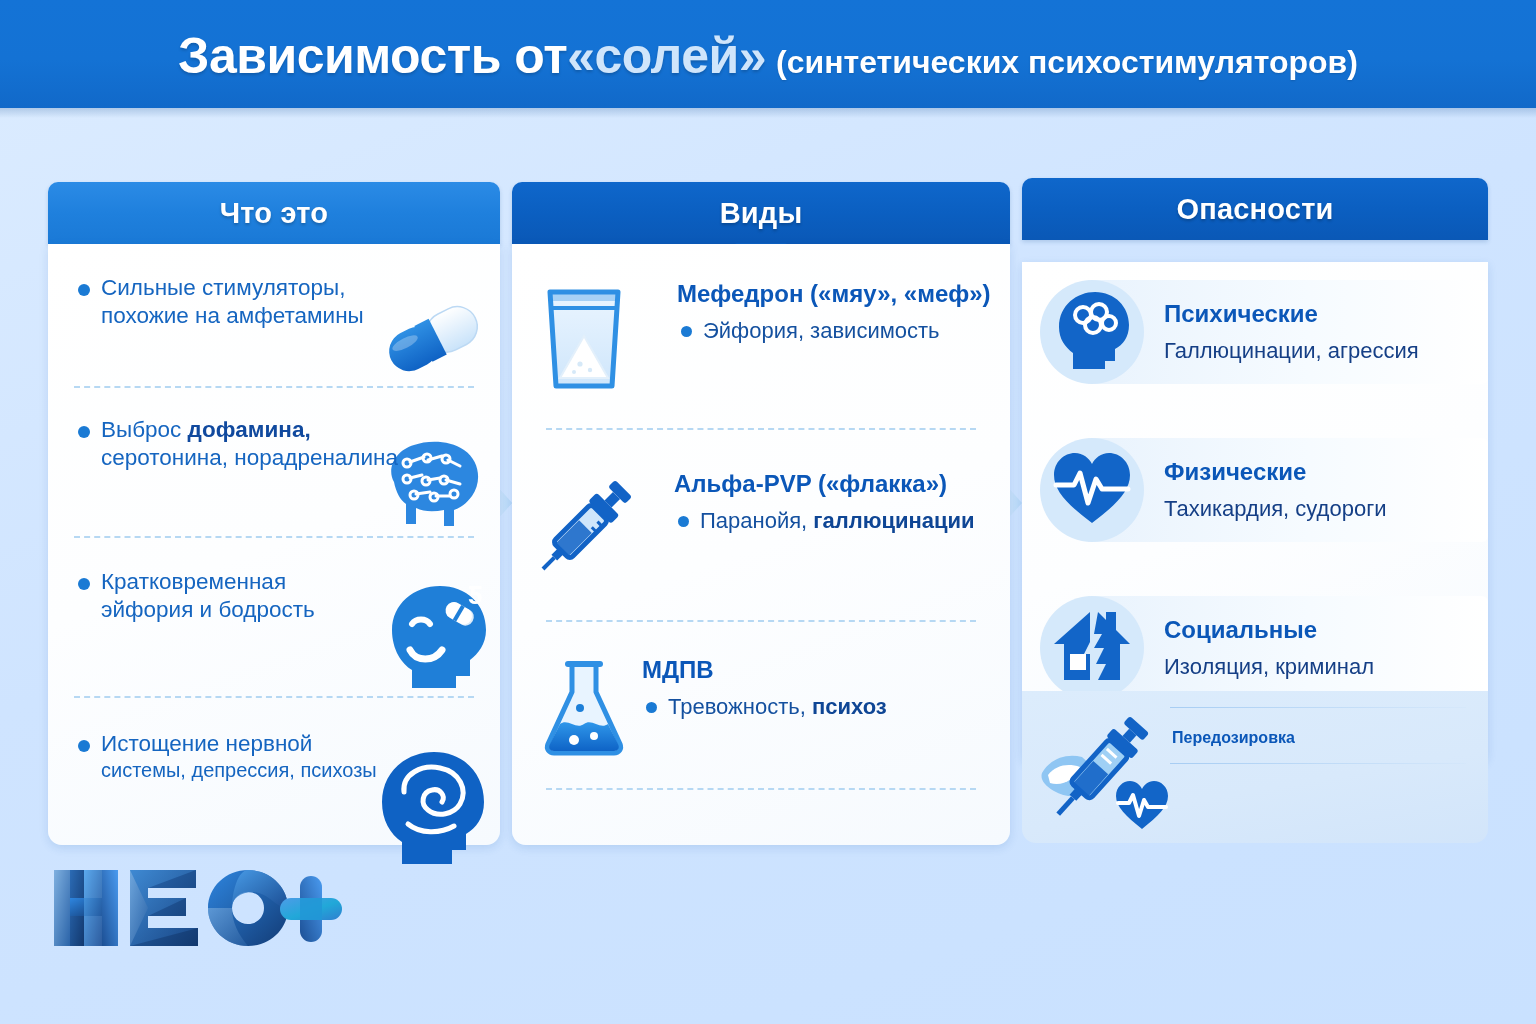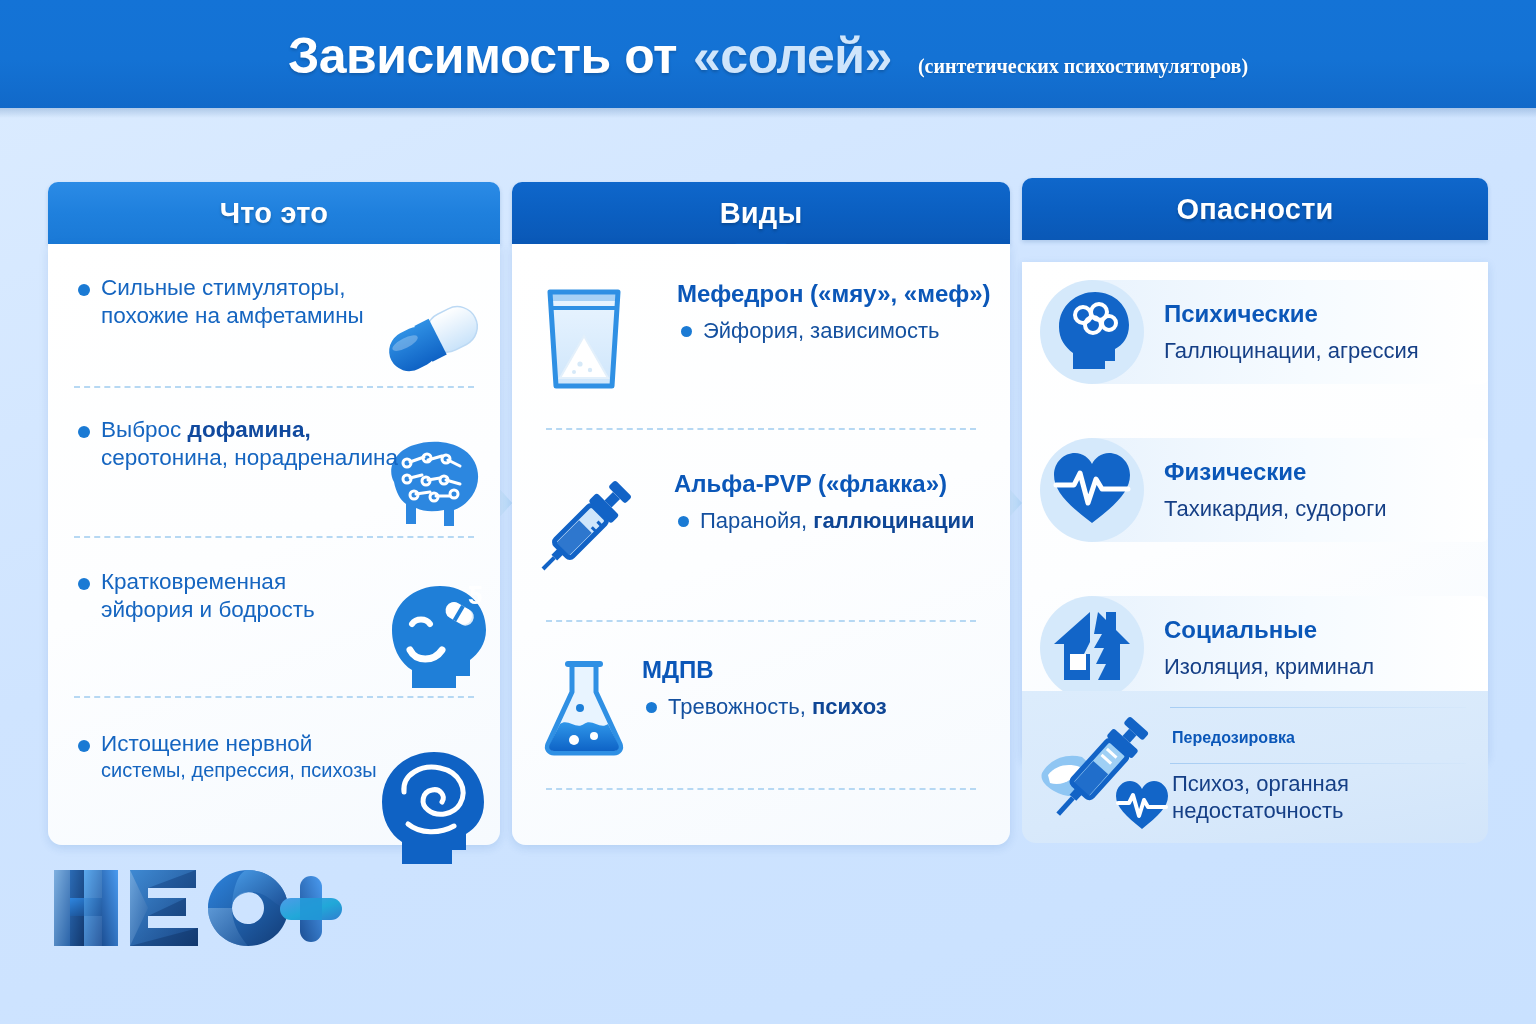--- a/index.html
+++ b/index.html
@@ -29,47 +29,46 @@
     left: 0; top: 0;
     width: 1536px; height: 108px;
     background: linear-gradient(180deg, #1473d6 0%, #1472d4 55%, #1169c9 100%);
     display: flex;
     align-items: center;
     justify-content: center;
   }
   .titlebar .title-inner {
     display: flex;
     align-items: baseline;
-    gap: 16px;
+    gap: 0;
     transform: translateY(2px);
   }
   .title-main {
     font-size: 50px;
     font-weight: bold;
     color: #ffffff;
     letter-spacing: -0.5px;
     text-shadow: 0 2px 3px rgba(0,0,0,0.18);
     white-space: nowrap;
   }
   .title-quoted {
     font-size: 50px;
     font-weight: bold;
     color: #cfe5fb;
     letter-spacing: -0.5px;
     text-shadow: 0 2px 3px rgba(0,0,0,0.18);
     white-space: nowrap;
   }
   .title-sub {
-    font-size: 20px;
+    font-size: 32px;
     font-weight: bold;
     color: #ffffff;
     margin-left: 10px;
     white-space: nowrap;
     text-shadow: 0 1px 2px rgba(0,0,0,0.15);
-    font-family: Liberation Serif, serif;
   }
   .titlebar-shadow {
     position: absolute;
     left: 0; top: 108px;
     width: 1536px; height: 10px;
     background: linear-gradient(180deg, rgba(10,70,140,0.20), rgba(10,70,140,0));
     pointer-events: none;
   }
 
   
@@ -631,24 +630,20 @@
         </g>
       </svg>
     </span>
     <span class="od-heart">
       <svg width="56" height="52" viewBox="0 0 56 52">
         <path d="M28,50 C12,37 2,28 2,17 C2,8 9,2 16,2 C22,2 26,6 28,10 C30,6 34,2 40,2 C47,2 54,8 54,17 C54,28 44,37 28,50 Z" fill="#1265c8"></path>
         <path d="M4,24 L15,24 L19,16 L25,37 L30,21 L34,28 L52,28" stroke="#ffffff" stroke-width="4" fill="none" stroke-linejoin="round" stroke-linecap="round"></path>
       </svg>
     </span>
     <div class="od-title">Передозировка</div>
-    <div class="od-sub">
-      <div>Психоз, органная</div>
-      <div>недостаточность</div>
-    </div>
   </div>
 
   <div class="logo">
     
     <svg width="300" height="92" viewBox="0 0 300 92">
       <defs>
         <linearGradient id="lg1" x1="0" y1="0" x2="1" y2="1">
           <stop offset="0%" stop-color="#7fb0e0"></stop>
             <stop offset="100%" stop-color="#2a63a8"></stop>
         </linearGradient>

